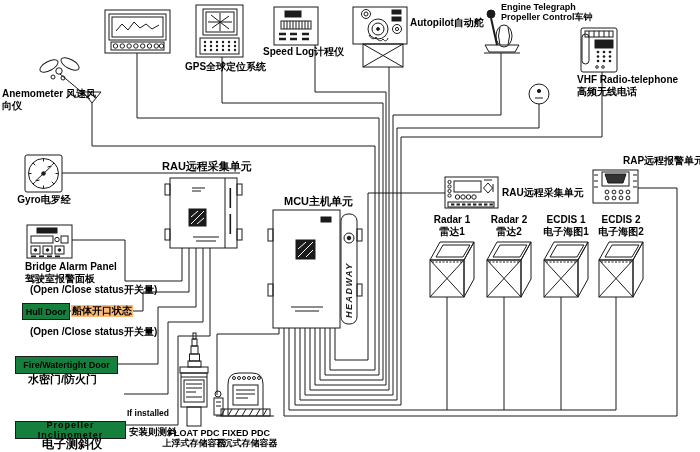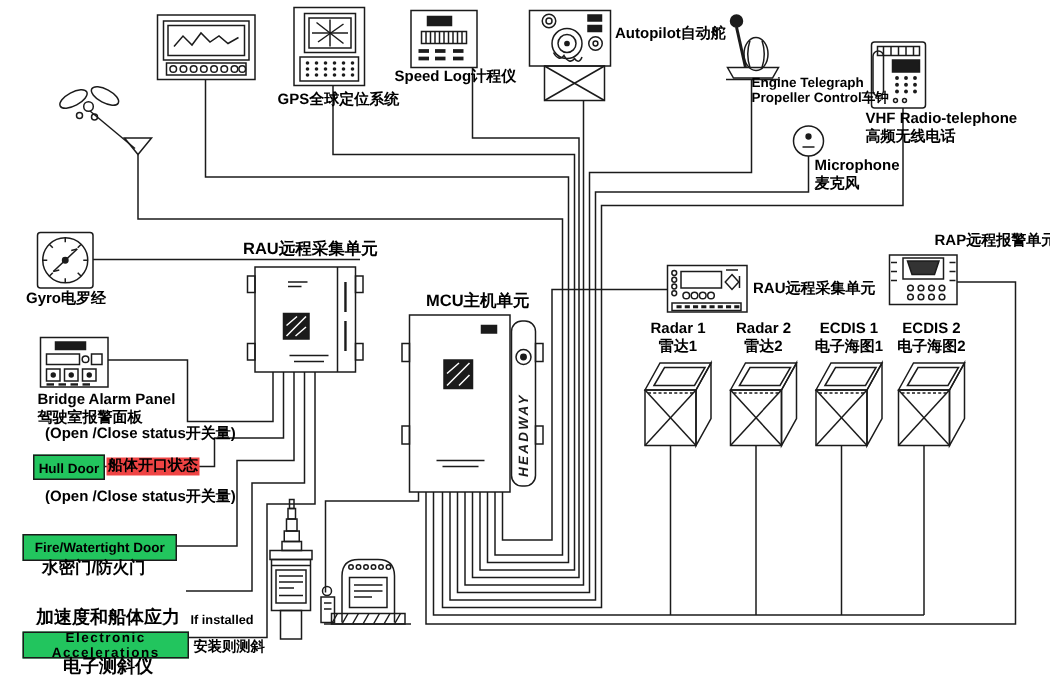--- a/index.html
+++ b/index.html
@@ -2,26 +2,26 @@
 <html><head>
 <meta charset="utf-8">
 <style>
   html,body{margin:0;padding:0;background:#fff;}
   #stage{position:relative;width:700px;height:452px;background:#fff;overflow:hidden;
          font-family:"Liberation Sans",sans-serif;}
   svg{position:absolute;left:0;top:0;}
   .lbl{position:absolute;font:bold 10px/1.15 "Liberation Sans",sans-serif;color:#000;white-space:nowrap;}
   .c{text-align:center;}
   .s85{font-size:8.5px;}
-  .s9{font-size:9px;margin-top:48px;}
+  .s9{font-size:9px;}
   .s95{font-size:9.5px;}
   .s11{font-size:11px;}
   .s12{font-size:12px;}
-  .wbg{background:#ef4444;padding:0 1px;}
-  .box{position:absolute;border:1px solid #1b1b1b;background:#22c55e;display:flex;
+  .wbg{background:#fdba74;padding:0 1px;}
+  .box{position:absolute;border:1px solid #1b1b1b;background:#15803d;display:flex;
        align-items:center;justify-content:center;color:#000;
        font:bold 9px "Liberation Sans",sans-serif;text-align:center;}
 </style>
 </head>
 <body>
 
 <div id="stage">
 
 <svg width="700" height="452" viewBox="0 0 700 452">
   <g stroke="#1b1b1b" stroke-width="1" fill="none">
@@ -367,65 +367,64 @@
       <path d="M236,390 h19 M236,394 h19 M236,398 h12"></path>
       <rect x="221" y="409" width="49" height="7"></rect>
       <path d="M225,409 l-4,7 M232,409 l-4,7 M239,409 l-4,7 M246,409 l-4,7 M253,409 l-4,7 M260,409 l-4,7 M267,409 l-4,7"></path>
       <line x1="216" y1="416" x2="274" y2="416"></line>
     </g>
 
     <text transform="translate(352,318) rotate(-90)" font-family="Liberation Sans, sans-serif" font-size="9" font-style="italic" font-weight="bold" letter-spacing="1.5" fill="#1b1b1b" stroke="none">HEADWAY</text>
   </g>
 </svg>
 
+<div class="lbl" style="left:2px;top:88px;">
+  <div>Anemometer 风速风</div>
+  <div>向仪</div>
+</div>
 
 
 <div class="lbl" style="left:185px;top:61px;">GPS全球定位系统</div>
 
 <div class="lbl" style="left:263px;top:46px;">Speed Log计程仪</div>
 
 <div class="lbl" style="left:410px;top:17px;">Autopilot自动舵</div>
 
 <div class="lbl s9" style="left:501px;top:2px;">
   <div>Engine Telegraph</div>
   <div>Propeller Control车钟</div>
 </div>
 
 <div class="lbl" style="left:577px;top:74px;">
   <div>VHF Radio-telephone</div>
   <div>高频无线电话</div>
 </div>
 
-<div class="lbl" style="left:543px;top:105px;">
-  <div>Microphone</div>
-  <div>麦克风</div>
-</div>
 
 <div class="lbl c" style="left:14px;top:194px;width:60px;">Gyro电罗经</div>
 
 <div class="lbl s11" style="left:162px;top:160px;">RAU远程采集单元</div>
 
 <div class="lbl s11" style="left:284px;top:195px;">MCU主机单元</div>
 
 <div class="lbl" style="left:2px;top:261px;margin-left:23px;">
   <div>Bridge Alarm Panel</div>
   <div>驾驶室报警面板</div>
 </div>
 <div class="lbl" style="left:30px;top:284px;">(Open /Close status开关量)</div>
 
 <div class="box" style="left:22px;top:303px;width:46px;height:15px;">Hull Door</div>
 <div class="lbl wbg" style="left:71px;top:305px;">船体开口状态</div>
 <div class="lbl" style="left:30px;top:326px;">(Open /Close status开关量)</div>
 
 <div class="box s95" style="left:15px;top:356px;width:101px;height:16px;">Fire/Watertight Door</div>
 <div class="lbl s11" style="left:28px;top:373px;">水密门/防火门</div>
 
-<div class="lbl s12" style="left:24px;top:405px;">加速度和船体应力</div>
-
-<div class="box" style="left:15px;top:421px;width:109px;height:16px;letter-spacing:1px;">Electronic Accelerations</div>
+
+<div class="box" style="left:15px;top:421px;width:109px;height:16px;letter-spacing:1px;">Propeller Inclinometer</div>
 <div class="lbl s12" style="left:42px;top:438px;">电子测斜仪</div>
 <div class="lbl s85" style="left:127px;top:409px;">If installed</div>
 <div class="lbl s95" style="left:129px;top:427px;">安装则测斜</div>
 
 <div class="lbl s9 c" style="left:212px;top:428px;width:68px;">
   <div>FIXED PDC</div>
   <div>下沉式存储容器</div>
 </div>
 <div class="lbl s9 c" style="left:160px;top:428px;width:68px;">
   <div>FLOAT PDC</div>

